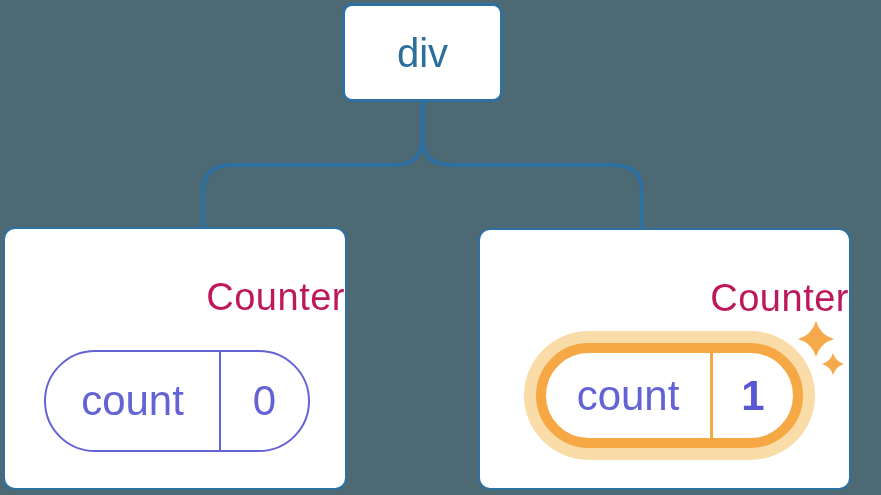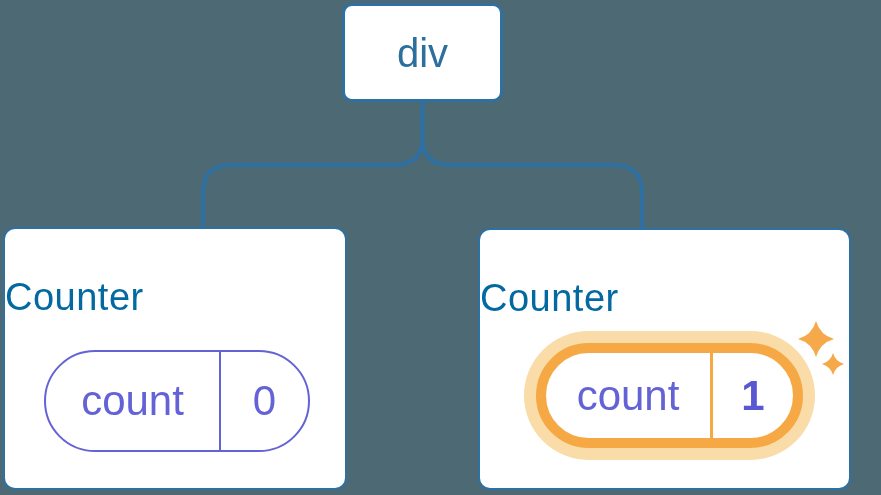--- a/index.html
+++ b/index.html
@@ -49,22 +49,22 @@
     border: 2.5px solid #2D70A1;
     border-radius: 12px;
   }
   .card-left  { left: 3px;   top: 227px; width: 344px; height: 263px; }
   .card-right { left: 478px; top: 228px; width: 373px; height: 262px; }
 
   .card-title {
     position: absolute;
     top: 44px; left: 0; right: 0;
     margin: 0;
-    text-align: left;
-    color: #0369a1;
+    text-align: right;
+    color: #be185d;
     font-size: 38px;
     font-weight: 500;
     line-height: 48px;
     letter-spacing: 0.5px;
   }
 
   
   .pill {
     position: absolute;
     top: 121px; left: 39px;

